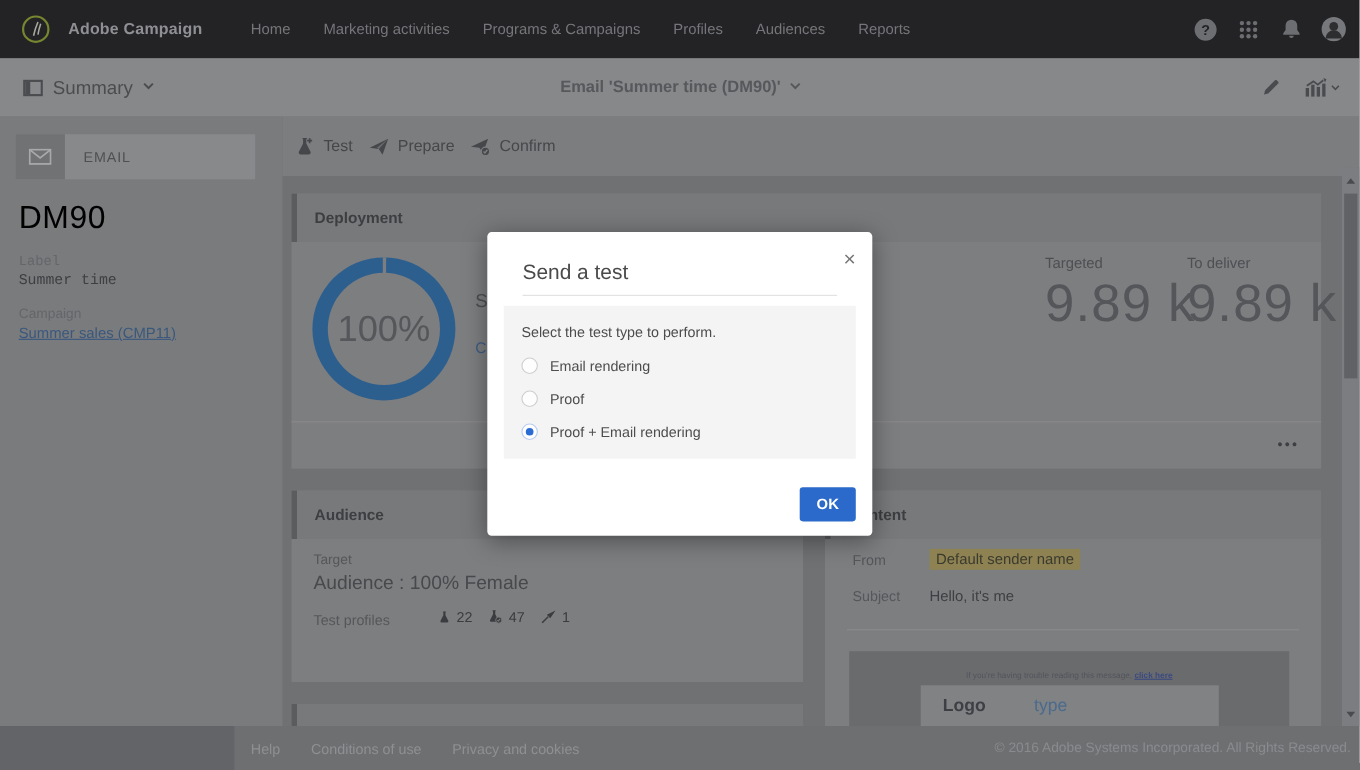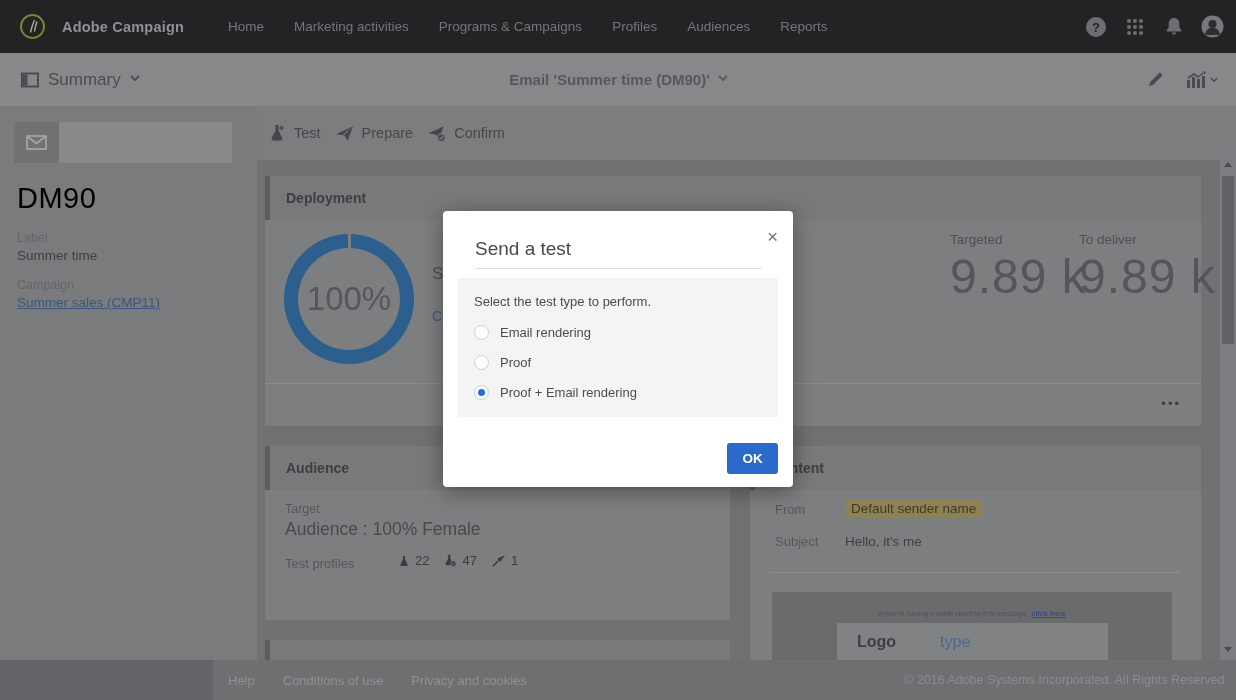--- a/index.html
+++ b/index.html
@@ -26,21 +26,21 @@
 
   
   .sidebar { position:absolute; left:0; top:106px; width:257px; height:554px; background:#7a7b7d; }
   .type-row { position:absolute; left:14px; top:16px; width:218px; height:41px; display:flex; background:#88898b; }
   .type-icon-box { width:45px; height:41px; background:#717274; display:flex; align-items:center; justify-content:center; }
   .type-label { flex:1; display:flex; align-items:center; padding-left:17px; font-size:13px; letter-spacing:.8px; color:#4f5053; }
   .res-name { position:absolute; left:17px; top:76px; font-size:29px; font-weight:300; color:#000000; letter-spacing:.5px; }
   .fld-caption { font-size:12.5px; color:#65666a; }
   .fld-value { font-size:13.5px; color:#3e3f42; margin-top:3px; }
   .fld-link { font-size:13.5px; color:#3a587e; margin-top:3px; cursor:pointer;text-decoration:underline; }
-  .fld-label-grp { position:absolute; left:17px; top:125px; }
+  .fld-label-grp { position:absolute; left:17px; top:125px;font-family:Liberation Mono, monospace; }
   .fld-campaign-grp { position:absolute; left:17px; top:172px; }
 
   
   .toolbar { position:absolute; left:257px; top:106px; width:979px; height:54px; background:#7c7d7f; display:flex; align-items:center; padding-left:11px; gap:14px; }
   .tab { display:flex; align-items:center; gap:8px; color:#46474a; cursor:pointer; }
   .tab .tlabel { font-size:14.5px; }
 
   
   .content { position:absolute; left:257px; top:160px; width:979px; height:500px; background:#707173; overflow:hidden; }
   .card { position:absolute; background:#7d7e80; }
@@ -228,20 +228,21 @@
   </div>
 
   <div class="sidebar">
     <div class="type-row">
       <div class="type-icon-box">
         <svg width="21" height="15" viewBox="0 0 21 15">
             <rect x="1" y="1" width="19" height="13" fill="none" stroke="#a8a9ab" stroke-width="1.6"></rect>
             <polyline points="1.5,1.5 10.5,8.5 19.5,1.5" fill="none" stroke="#a8a9ab" stroke-width="1.6"></polyline>
           </svg>
       </div>
+      <div class="type-label">EMAIL</div>
     </div>
     <div class="res-name">DM90</div>
     <div class="fld-label-grp">
       <div class="fld-caption">Label</div>
       <div class="fld-value">Summer time</div>
     </div>
     <div class="fld-campaign-grp">
       <div class="fld-caption">Campaign</div>
       <div class="fld-link">Summer sales (CMP11)</div>
     </div>

